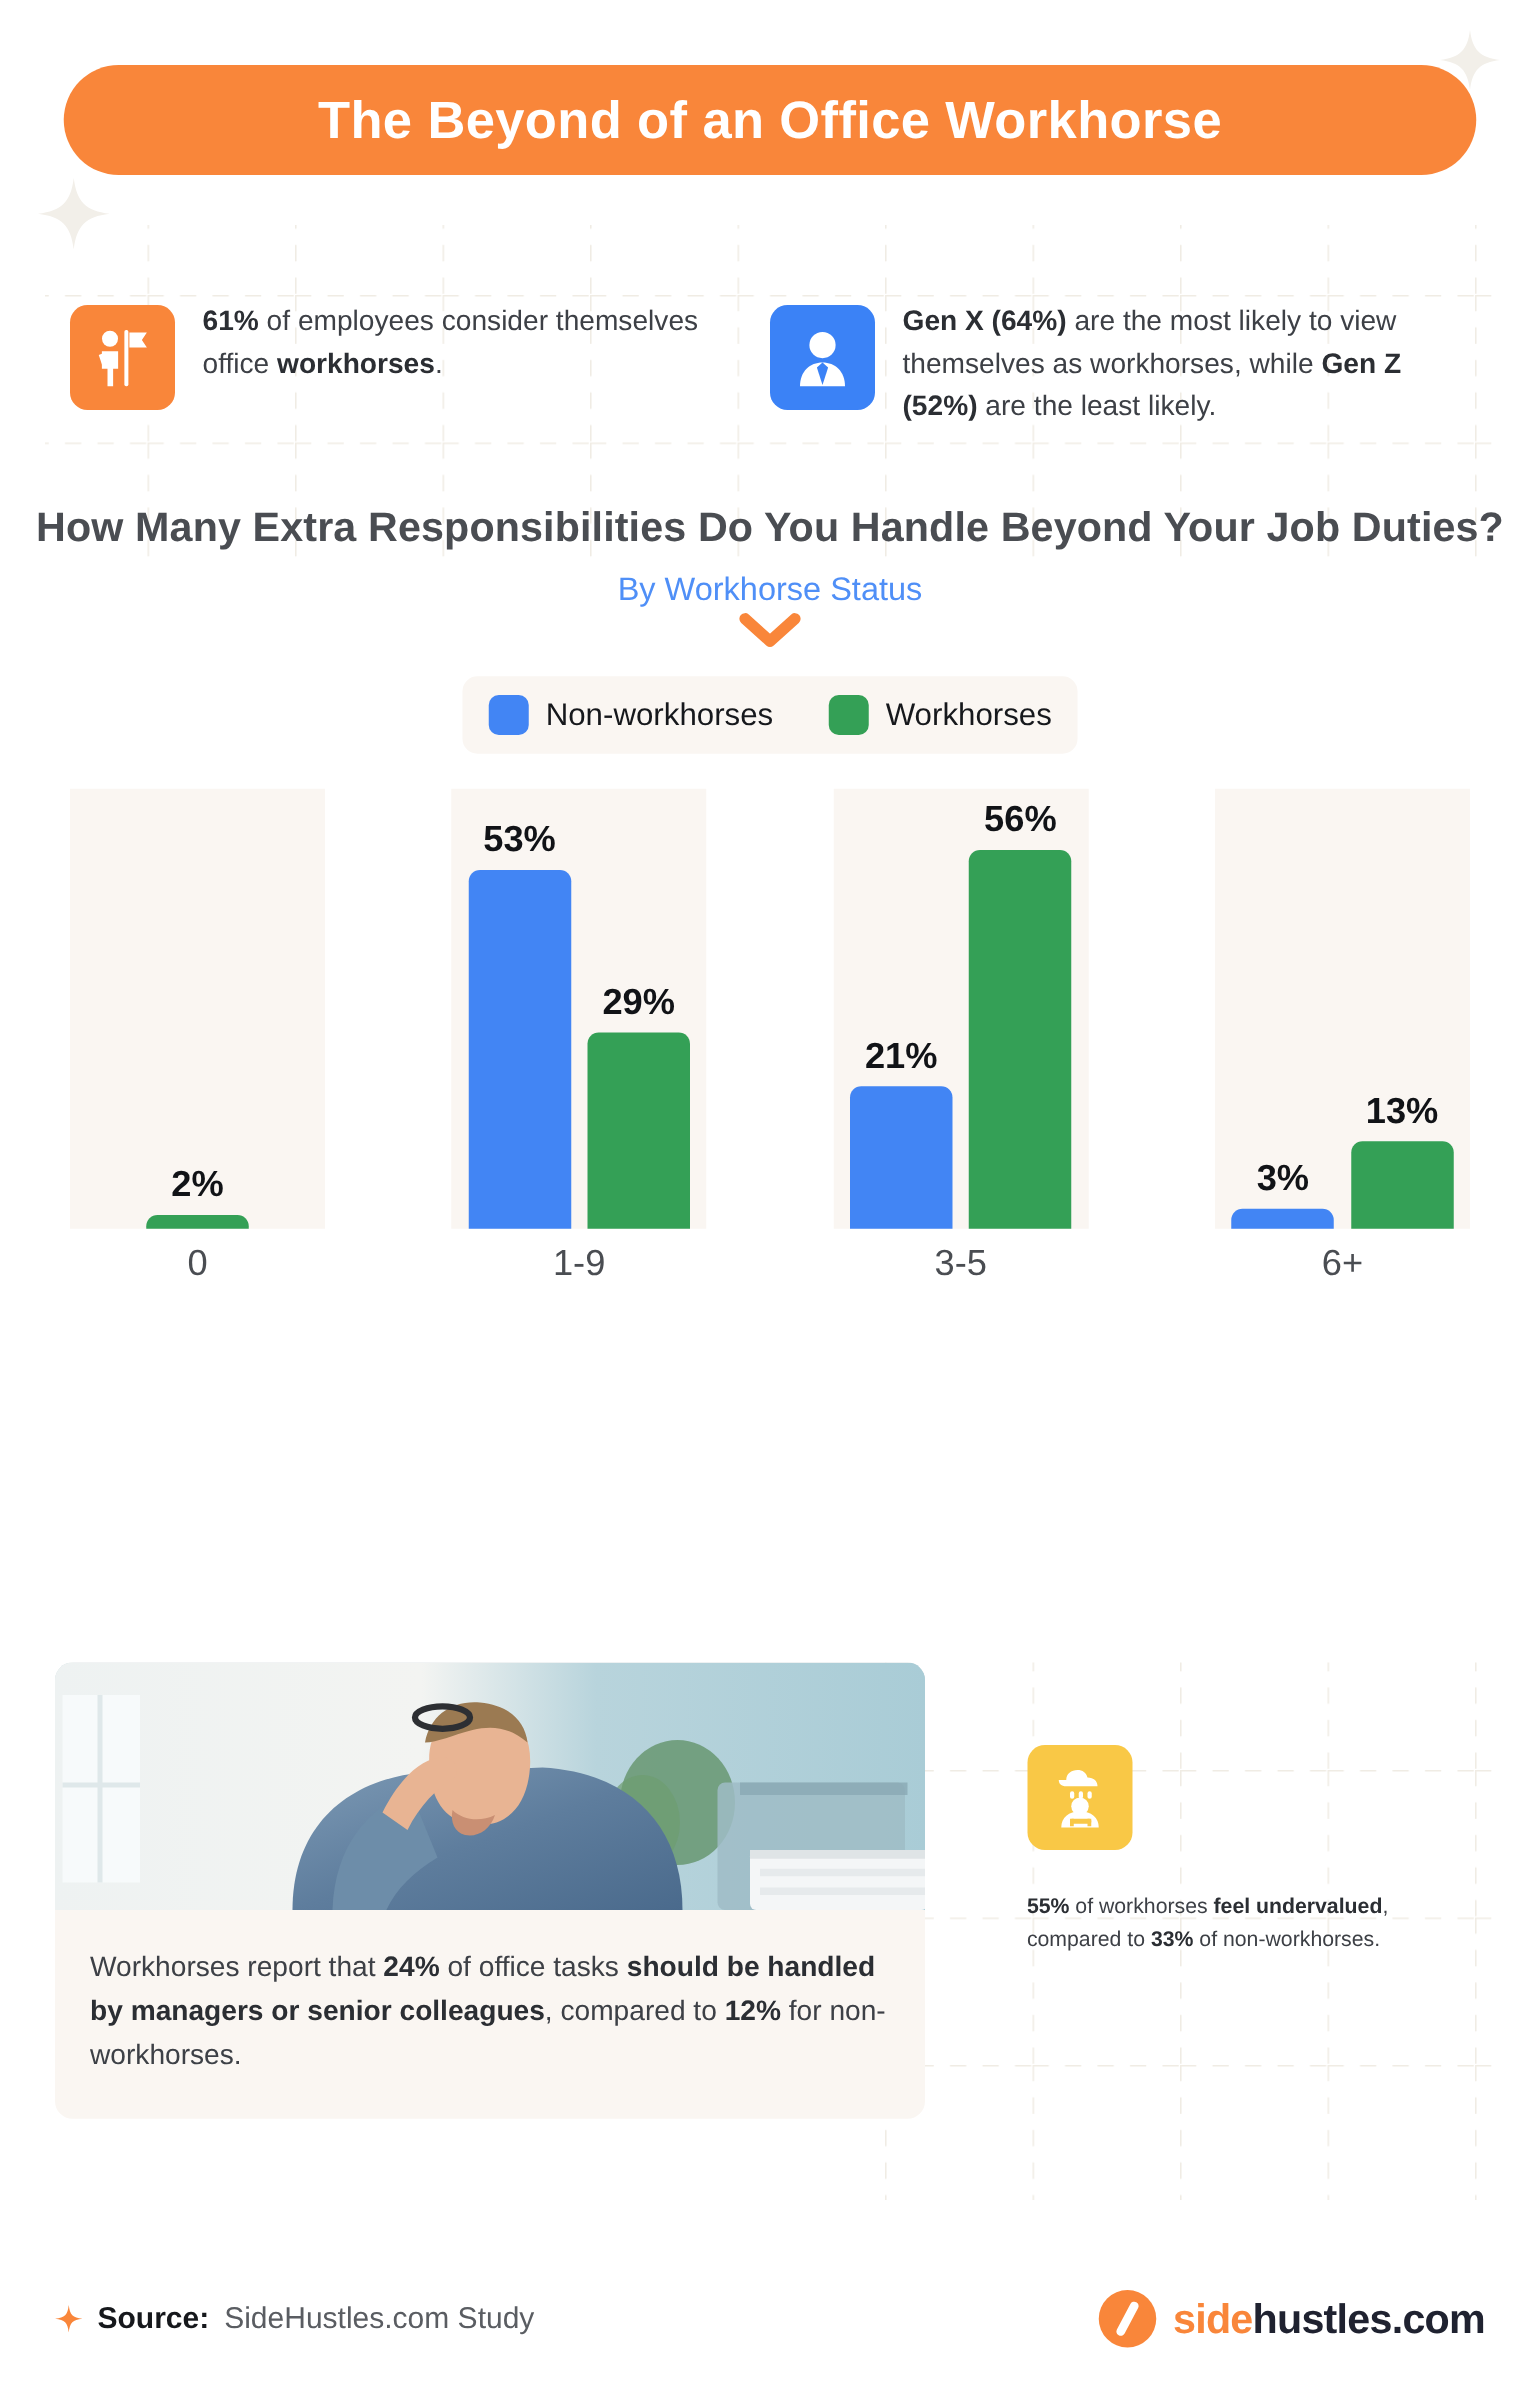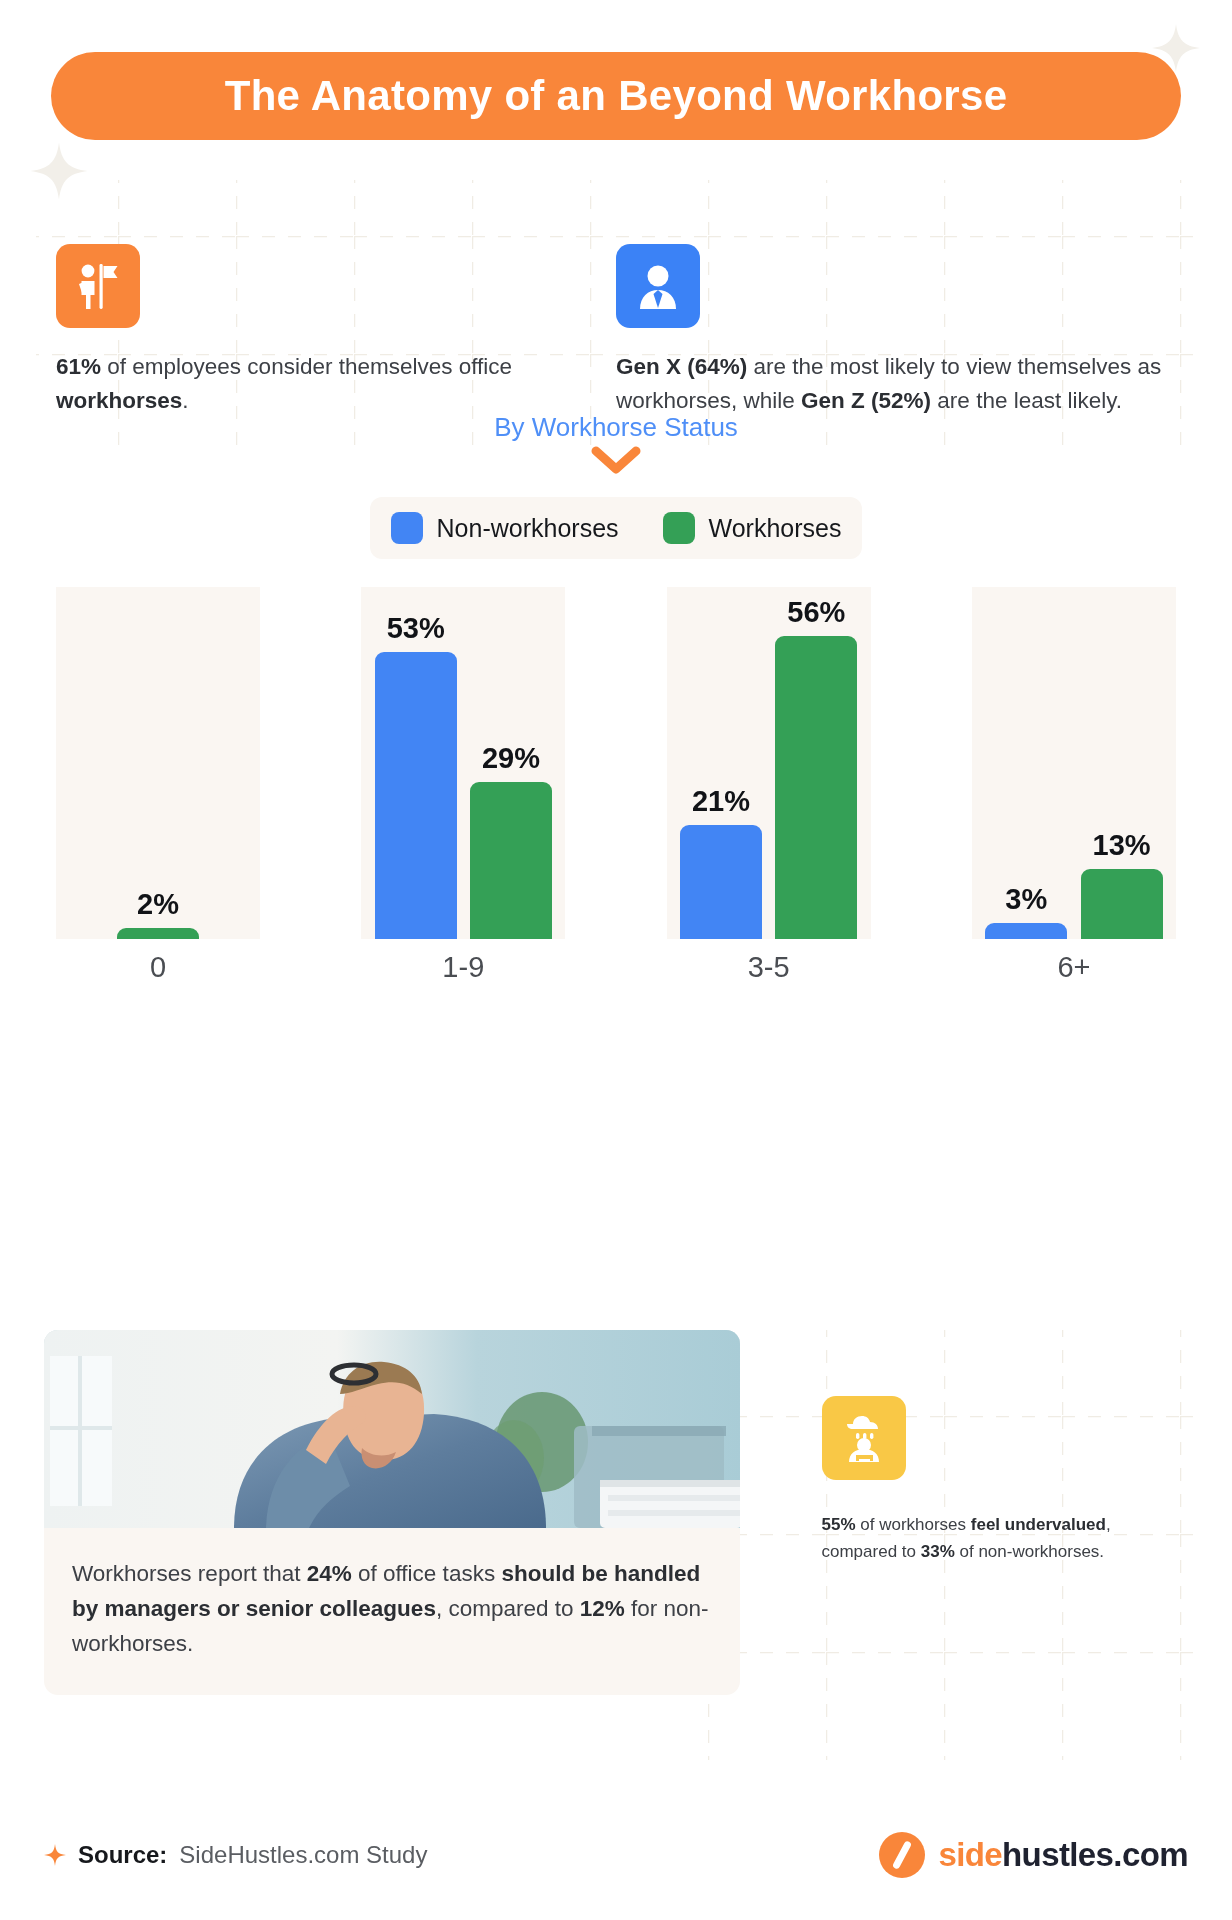--- a/index.html
+++ b/index.html
@@ -56,21 +56,21 @@
 
   
   .stat-row {
     position: absolute;
     top: 240px; left: 0;
     width: 1232px;
     display: flex;
     z-index: 3;
     padding: 0 56px;
   }
-  .stat-item { display: flex; gap: 22px; align-items: flex-start; flex-direction: column; }
+  .stat-item { display: flex; gap: 22px; align-items: flex-start; }
   .stat-item.left  { width: 520px; }
   .stat-item.right { width: 600px; padding-left: 40px; }
 
   .sq-icon {
     width: 84px; height: 84px;
     border-radius: 14px;
     flex: 0 0 84px;
     display: flex; align-items: center; justify-content: center;
     margin-top: 4px;
   }
@@ -292,21 +292,21 @@
 
 <svg class="sparkle" style="left:1150px;top:22px;" width="52" height="52" viewBox="0 0 52 52">
   <path d="M26 2 C28 18 34 24 50 26 C34 28 28 34 26 50 C24 34 18 28 2 26 C18 24 24 18 26 2 Z" fill="#f2efe9"></path>
 </svg>
 <svg class="sparkle" style="left:28px;top:140px;" width="62" height="62" viewBox="0 0 52 52">
   <path d="M26 2 C28 18 34 24 50 26 C34 28 28 34 26 50 C24 34 18 28 2 26 C18 24 24 18 26 2 Z" fill="#f2efe9"></path>
 </svg>
 
 <div class="header-wrap">
   <div class="title-pill">
-    <h1>The Anatomy of an Beyond Workhorse</h1>
+    <h1>The Beyond of an Office Workhorse</h1>
   </div>
 </div>
 
 <div class="stat-row">
 
   <div class="stat-item left">
     <div class="sq-icon orange">
       <svg width="54" height="54" viewBox="0 0 54 54">
         <circle cx="17" cy="12" r="6.4" fill="#fff"></circle>
         <path d="M10.5 22 h13 v14 h-4 v14 h-4.5 v-14 h-4.5 z" fill="#fff"></path>
@@ -330,20 +330,21 @@
     </div>
     <div class="stat-text">
       <b>Gen X (64%)</b><span> are the most likely to view themselves as workhorses, while </span><b>Gen Z (52%)</b><span> are the least likely.</span>
     </div>
   </div>
 
 </div>
 
 <div class="chart-block">
 
+  <div class="chart-title">How Many Extra Responsibilities Do You Handle Beyond Your Job Duties?</div>
   <div class="chart-subtitle">By Workhorse Status</div>
 
   <div class="chevron">
     <svg width="52" height="30" viewBox="0 0 52 30">
       <path d="M6 6 L26 24 L46 6" stroke="#f9863a" stroke-width="9" fill="none" stroke-linecap="round" stroke-linejoin="round"></path>
     </svg>
   </div>
 
   <div class="legend">
     <div class="legend-item">

